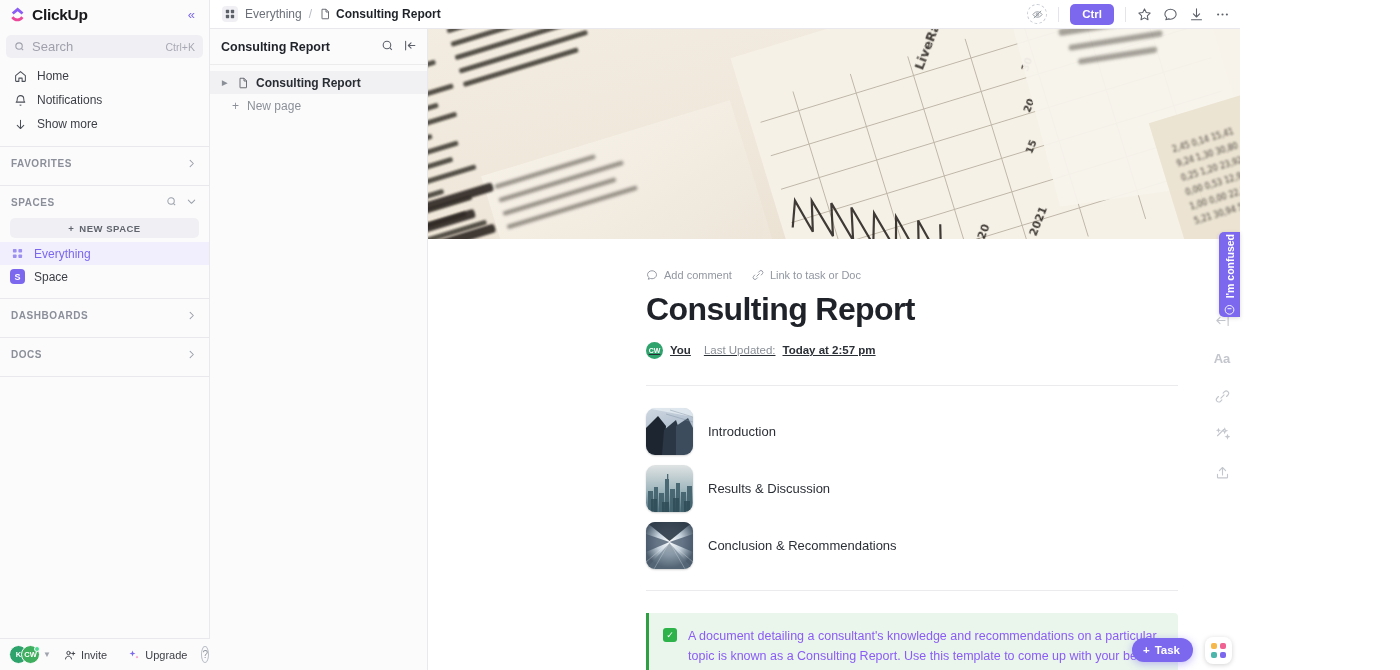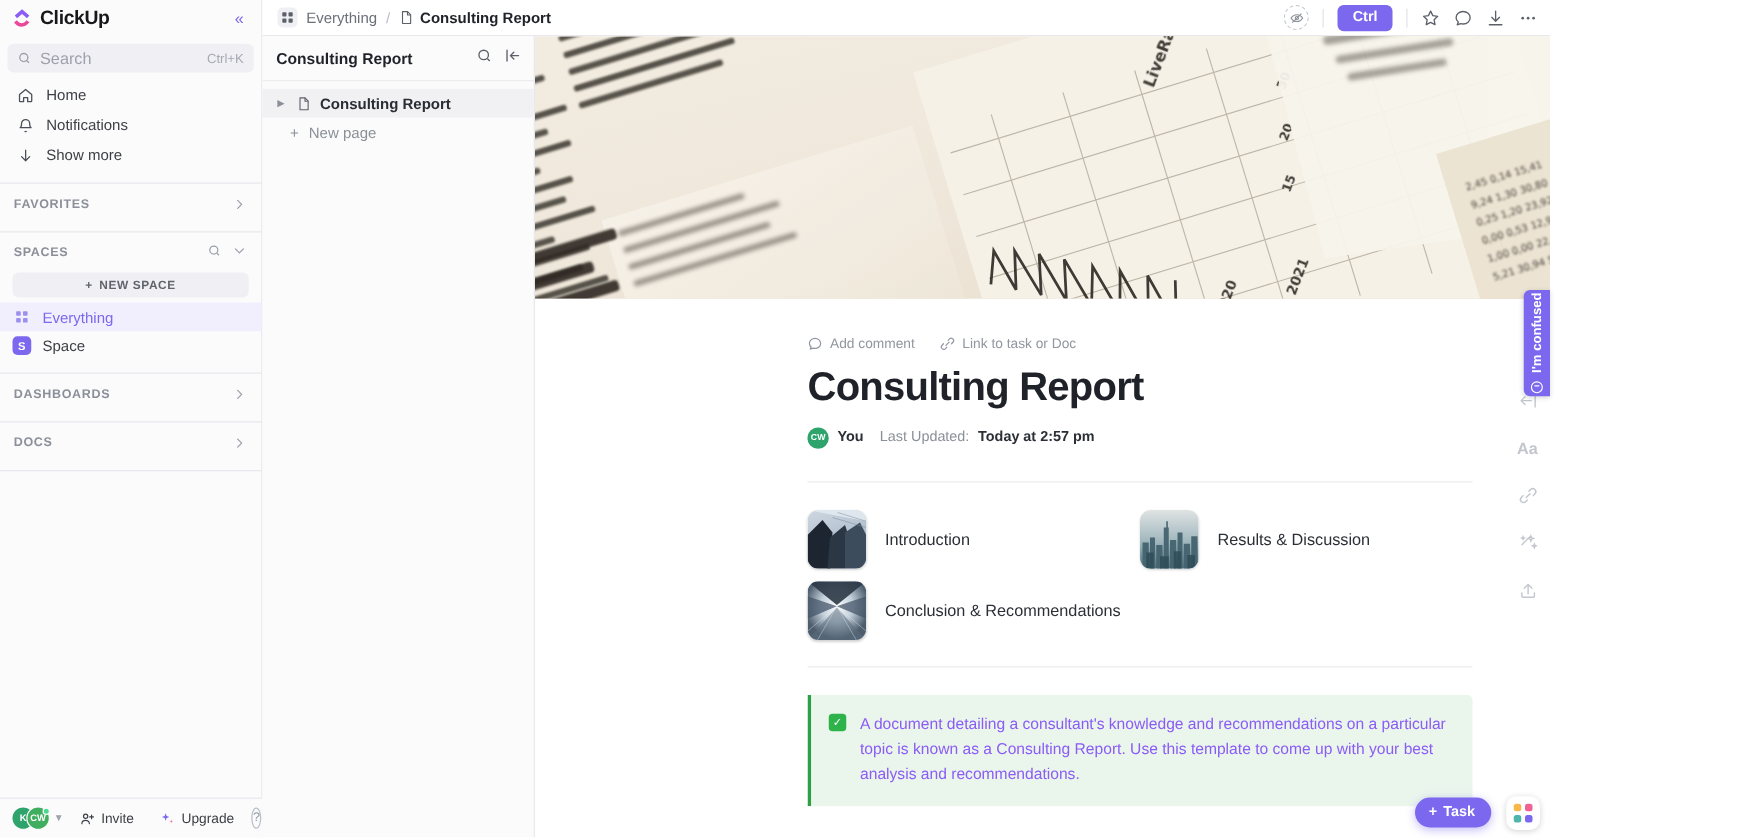--- a/index.html
+++ b/index.html
@@ -177,33 +177,33 @@
   .doc-body { padding: 30px 0 0 0; }
   .doc-inner { width: 532px; margin: 0 0 0 218px; }
 
   .doc-tools { display: flex; align-items: center; gap: 20px; margin-bottom: 11px; }
   .doc-tool { display: flex; align-items: center; gap: 6px; font-size: 11px; color: #9196a0; cursor: pointer; }
   .doc-title {
     font-size: 32px; font-weight: bold; color: #1f2329;
     letter-spacing: -0.6px; line-height: 1.12; margin-bottom: 14px;
     cursor: text;
   }
-  .byline { display: flex; align-items: center; gap: 7px; font-size: 11.5px; }
+  .byline { display: flex; align-items: center; gap: 7px; font-size: 11.5px; text-decoration: underline; }
   .by-av {
     width: 17px; height: 17px; border-radius: 50%; background: #2ea36c;
     color: #fff; font-size: 7px; font-weight: bold;
     display: flex; align-items: center; justify-content: center;
   }
   .by-you { font-weight: bold; color: #2b2f36; }
   .by-lbl { color: #8b9098; margin-left: 6px; }
   .by-val { color: #2b2f36; font-weight: bold; }
 
   .hr { height: 1px; background: #ebebed; margin: 26px 0 0 0; }
 
-  .cards { display: flex; flex-wrap: wrap; padding: 17px 0 16px 0; }
+  .cards { display: flex; flex-wrap: wrap; padding: 17px 0 16px 0; flex-direction: column; }
   .card {
     width: 50%; display: flex; align-items: center; gap: 15px;
     padding: 5px 0 5px 0; cursor: pointer;
   }
   .thumb {
     width: 47px; height: 47px; border-radius: 9px; overflow: hidden;
     flex: 0 0 47px; box-shadow: 0 1px 2px rgba(0,0,0,.18);
   }
   .thumb svg { display: block; width: 47px; height: 47px; }
   .card-lbl { font-size: 13px; color: #2b2f36; }

